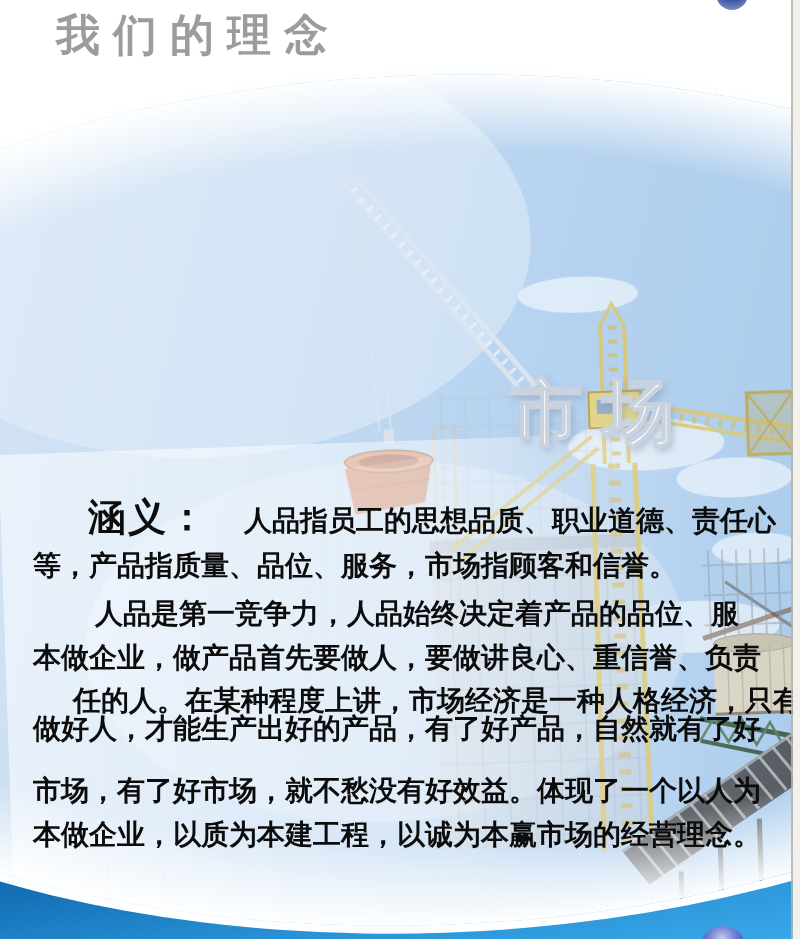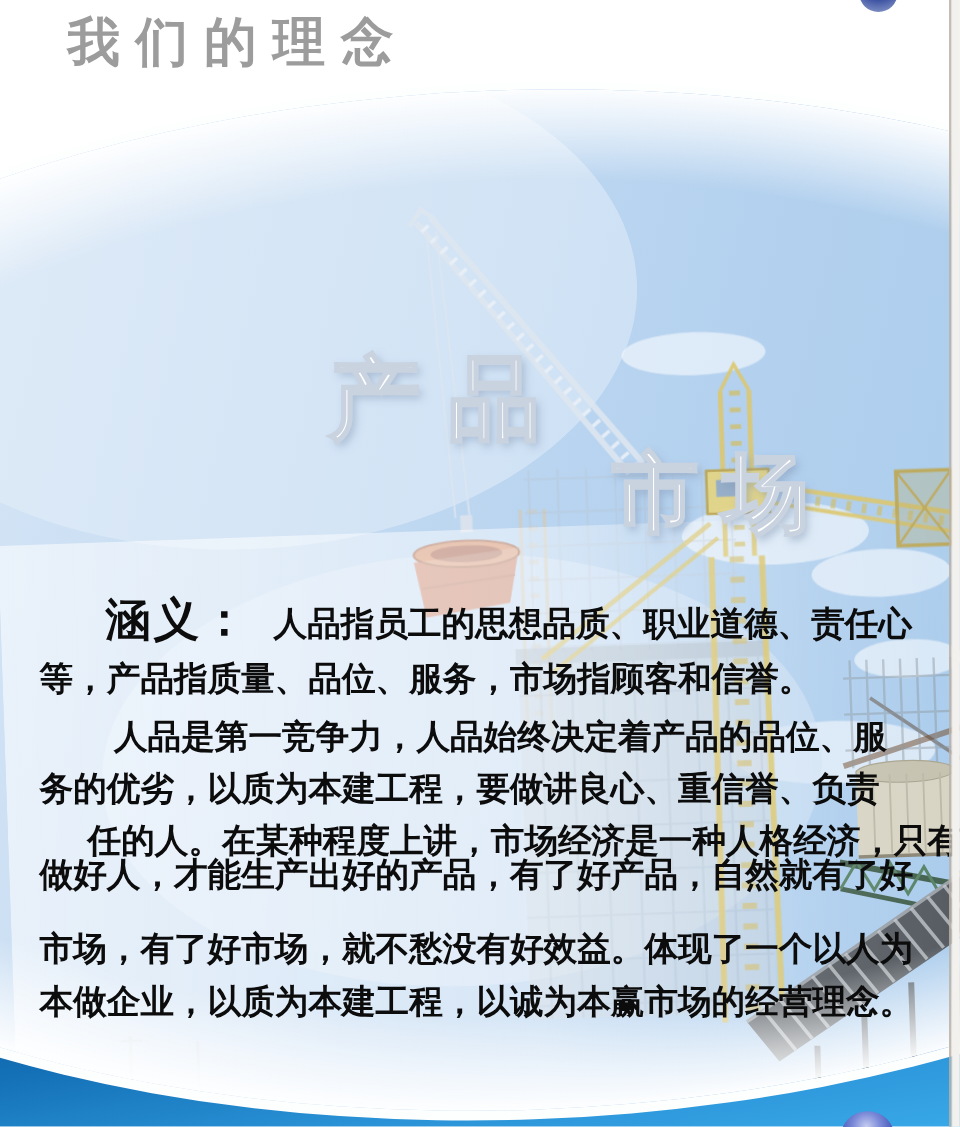--- a/index.html
+++ b/index.html
@@ -39,21 +39,21 @@
     text-shadow:3px 4px 7px rgba(125,145,175,0.5);
   }
   .w1{left:56px;top:206px;font-size:78px;letter-spacing:22px;}
   .w2{left:274px;top:295px;font-size:76px;letter-spacing:24px;}
   .w3{left:510px;top:376px;font-size:72px;letter-spacing:20px;}
   
   .t-line{
     position:absolute;left:33px;z-index:5;font-size:28px;font-weight:700;color:#0c0c0c;
     line-height:1.1;white-space:nowrap;letter-spacing:0;
   }
-  .def-label{font-size:38px;font-weight:900;margin-right:20px;letter-spacing:2px;}
+  .def-label{font-size:38px;font-weight:900;margin-right:36px;letter-spacing:2px;}
   .bl1{top:497px;left:88px;}
   .bl2{top:551px;}
   .bl3{top:599px;padding-left:62px;}
   .bl4{top:643px;}
   .bl5{top:686px;margin-left:40px;}
   .bl6{top:714px;}
   .bl7{top:776px;}
   .bl8{top:820px;}
   
   .sphere-top{
@@ -247,28 +247,27 @@
         <line x1="152" y1="858" x2="152" y2="896" stroke-width="2.5"></line>
       </g>
 
       <rect x="0" y="440" width="800" height="500" fill="url(#veilGrad)"></rect>
     </svg>
     <div class="edge-fade"></div>
   </div>
 
   <div class="page-title">我们的理念</div>
 
-  <div class="word w2">产品</div>
   <div class="word w3">市场</div>
 
   <div>
     <div class="t-line bl1"><span class="def-label">涵义：</span><span>人品指员工的思想品质、职业道德、责任心</span></div>
     <div class="t-line bl2">等，产品指质量、品位、服务，市场指顾客和信誉。</div>
     <div class="t-line bl3">人品是第一竞争力，人品始终决定着产品的品位、服</div>
-    <div class="t-line bl4">务的优劣，以质为本建工程，要做讲良心、重信誉、负责</div>
+    <div class="t-line bl4">本做企业，做产品首先要做人，要做讲良心、重信誉、负责</div>
     <div class="t-line bl5">任的人。在某种程度上讲，市场经济是一种人格经济，只有</div>
     <div class="t-line bl6">做好人，才能生产出好的产品，有了好产品，自然就有了好</div>
     <div class="t-line bl7">市场，有了好市场，就不愁没有好效益。体现了一个以人为</div>
     <div class="t-line bl8">本做企业，以质为本建工程，以诚为本赢市场的经营理念。</div>
   </div>
 
   <div class="sphere-top"></div>
   <div class="sphere-bottom"></div>
 
   <div class="edge-line"></div>

